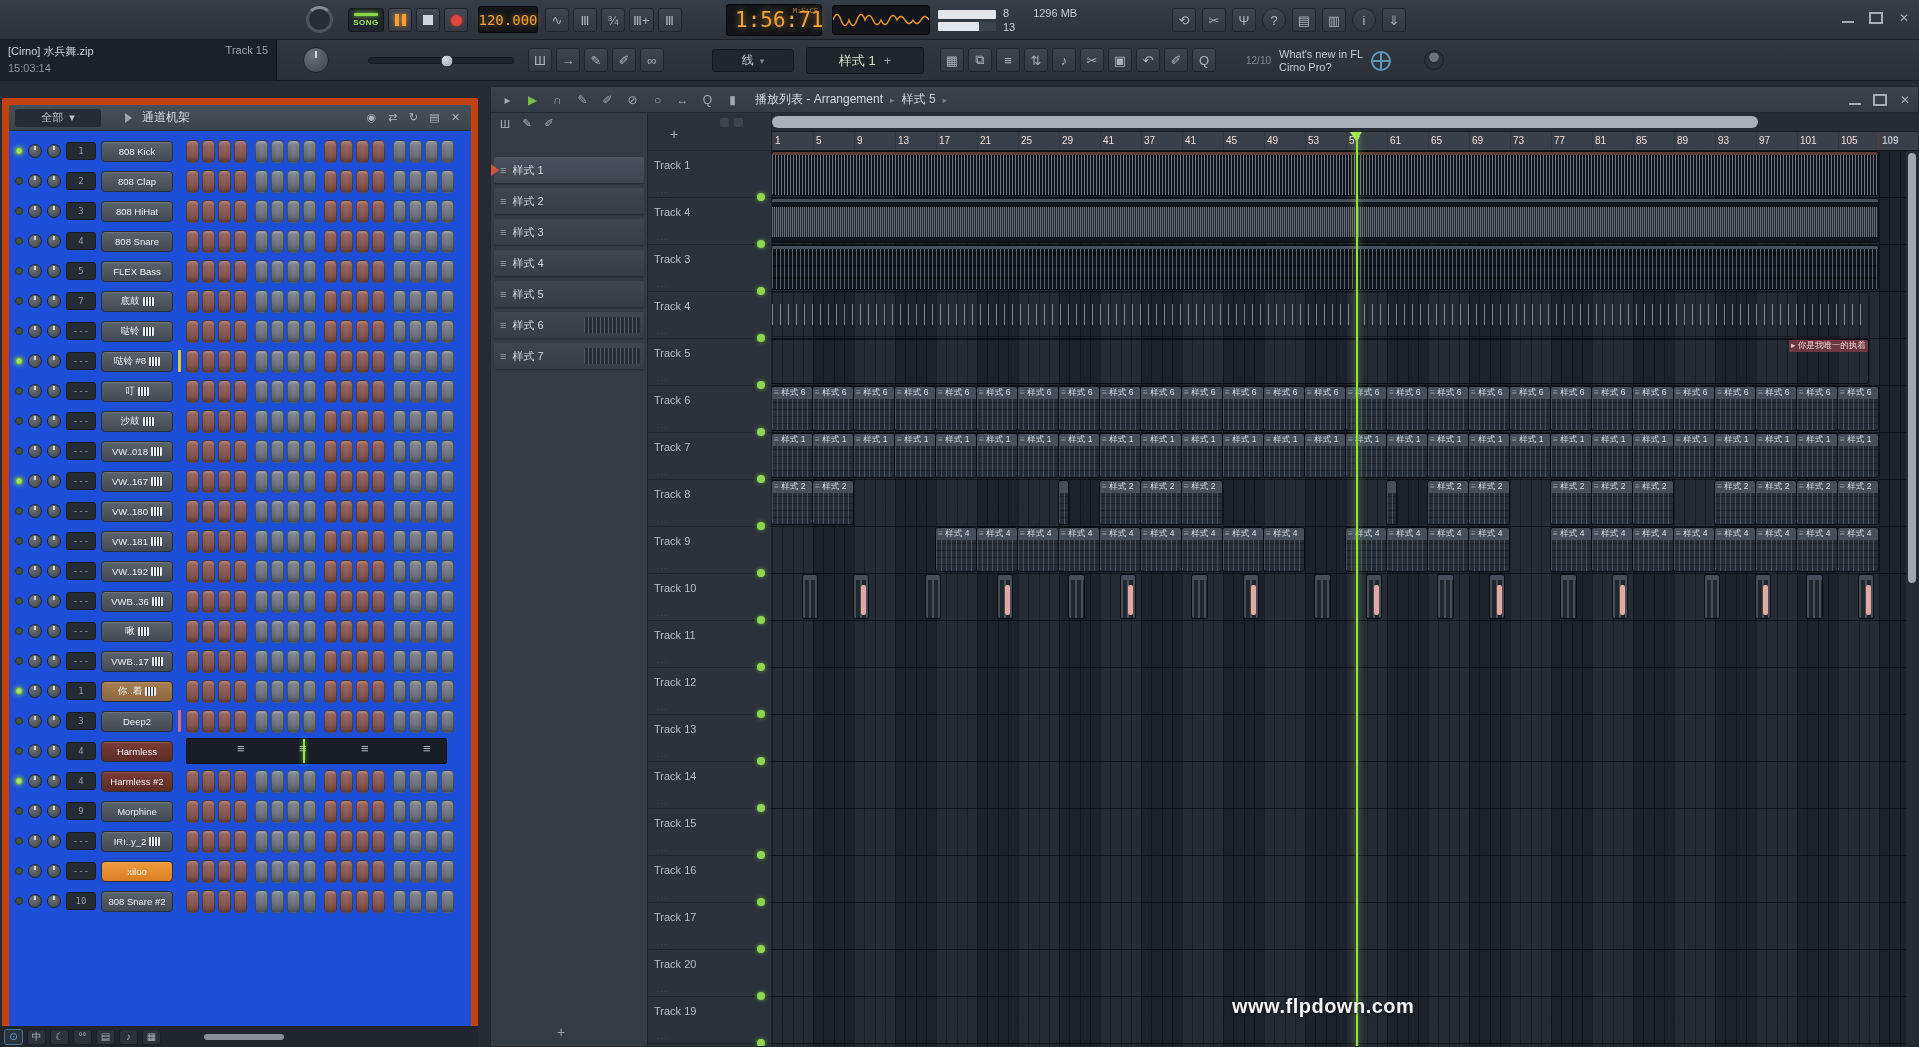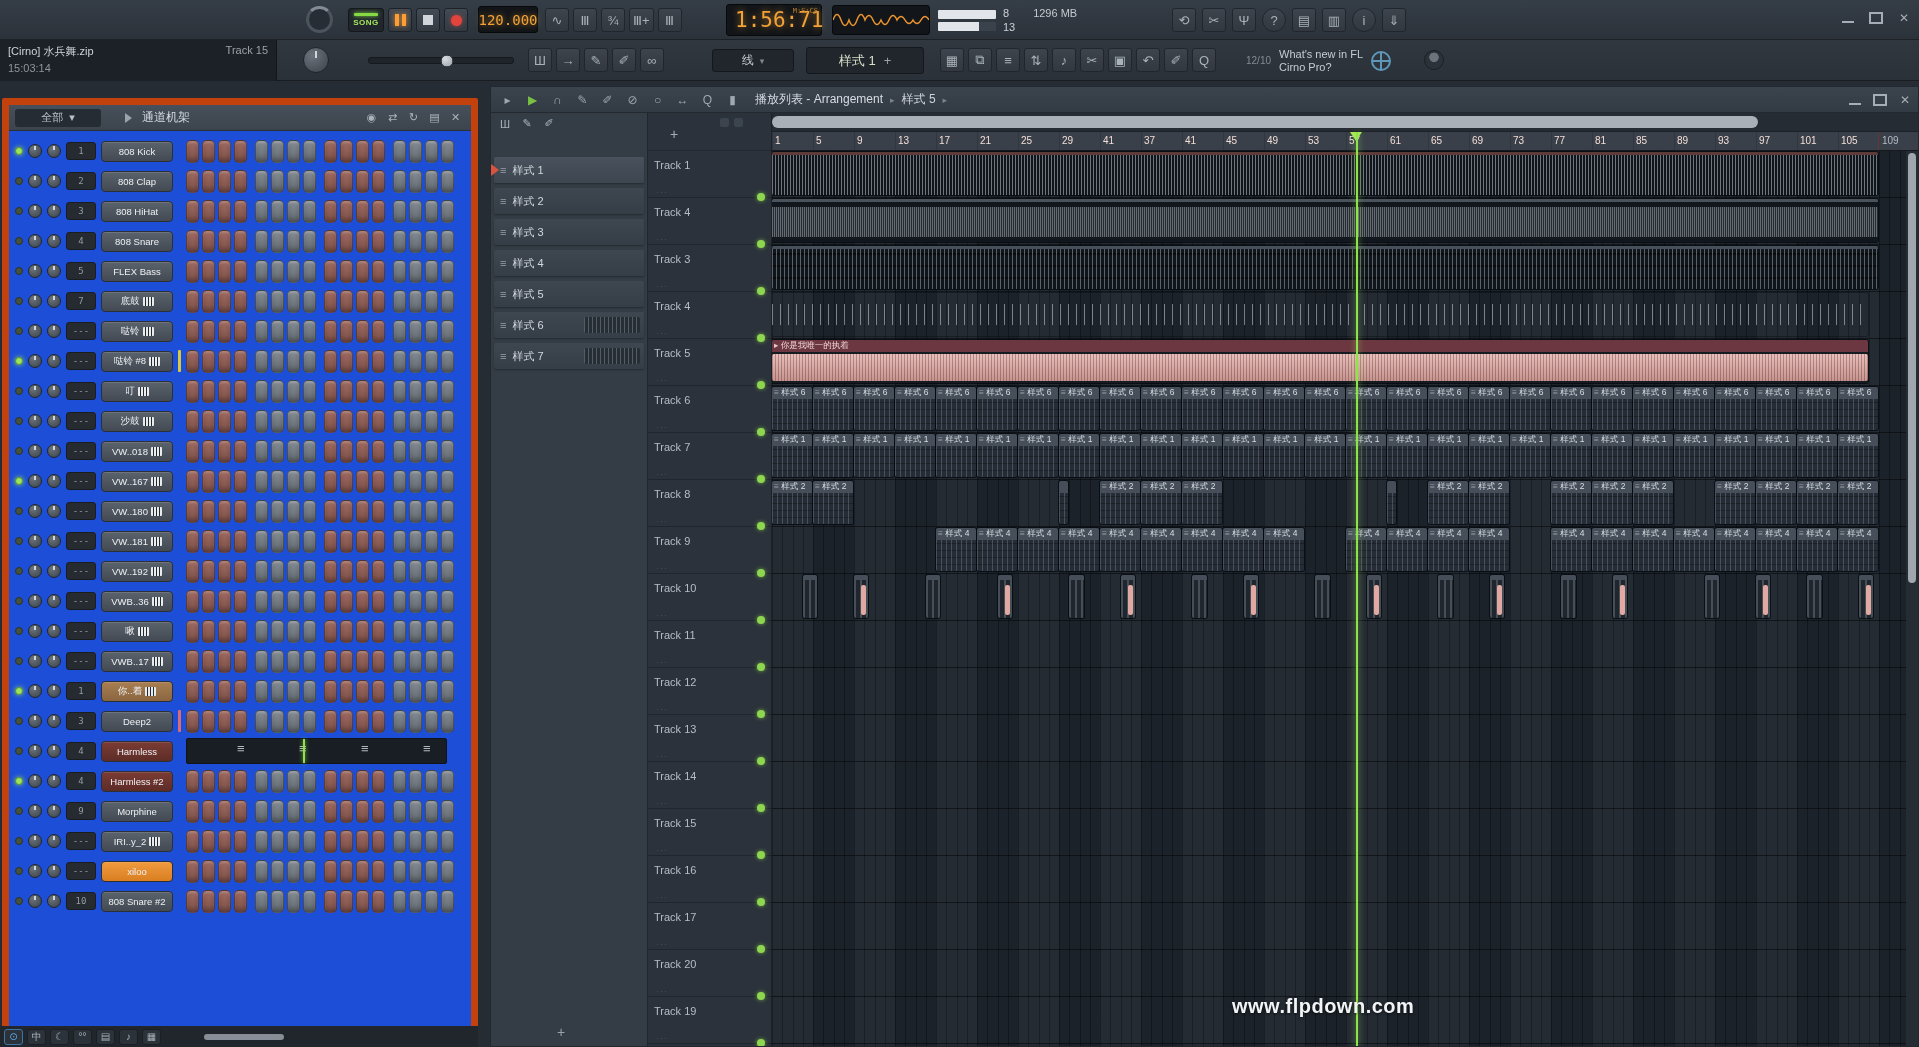--- a/index.html
+++ b/index.html
@@ -133,21 +133,21 @@
 .tname{position:relative;height:47px;border-bottom:1px solid #20262d;padding:4px 6px;}
 .tname-lb{font-size:11px;color:#b6bdc5;}
 .tname::after{content:"···";position:absolute;left:8px;bottom:0;font-size:9px;color:rgba(255,255,255,.14);letter-spacing:1px;}
 .tled{position:absolute;right:6px;bottom:-4px;width:8px;height:8px;border-radius:50%;background:#8ed64f;box-shadow:0 0 4px rgba(140,220,70,.7);z-index:2;}
 .grid-col{position:relative;flex:1;overflow:hidden;}
 .scrollzone{height:19px;background:#262c33;border-bottom:1px solid #1b2026;position:relative;}
 .scrollzone .handle{position:absolute;left:0;top:3px;width:986px;height:12px;border-radius:6px;background:#a9b0b7;}
 .rulerzone{height:19px;background:#39404a;position:relative;border-bottom:1px solid #161a1f;}
 .ruler-red{position:absolute;left:0;top:0;bottom:0;background:linear-gradient(#a8584e,#8d463d);border-right:1px solid #6b352e;background-image:repeating-linear-gradient(90deg,rgba(0,0,0,.14) 0 1px,transparent 1px 41px);}
 .tick{position:absolute;top:3px;font-size:10px;color:#f3ded7;}
-.tick.dark{color:#b3bac2;}
+.tick.dark{color:#b3bac2;font-weight:bold;}
 .tl-marker{position:absolute;top:0;width:0;height:0;border:6px solid transparent;border-top:9px solid #a5ea55;z-index:3;}
 .lanes{position:absolute;left:0;top:38px;right:0;bottom:0;background-color:#1d242c;background-image:repeating-linear-gradient(90deg,rgba(255,255,255,.032) 0 41px,rgba(0,0,0,.05) 41px 82px),repeating-linear-gradient(90deg,rgba(0,0,0,.33) 0 1px,transparent 1px 10.25px);}
 .lane{position:relative;height:47px;border-bottom:1px solid rgba(0,0,0,.5);}
 .playhead{position:absolute;top:19px;bottom:0;width:2px;background:#8ee24a;box-shadow:0 0 6px rgba(150,230,80,.75);z-index:6;}
 .vscroll{position:absolute;right:0;top:38px;bottom:0;width:12px;background:#262c33;z-index:7;}
 .vscroll i{position:absolute;left:2px;right:2px;top:2px;height:430px;background:#9fa6ae;border-radius:4px;}
 
 
 .clip{position:absolute;top:1px;bottom:2px;border-radius:2px;overflow:hidden;box-shadow:0 0 0 1px rgba(5,10,15,.8);display:flex;flex-direction:column;}
 .clip-head{height:12px;flex:none;background:#454e59;display:flex;align-items:center;padding:0 2px;}
@@ -1212,21 +1212,21 @@
               </div>
             </div>
             <div class="lane">
               <div class="clip sparse" style="left: 0px; width: 1095.75px;">
                 <div class="clip-body">
                   <div class="wave"></div>
                 </div>
               </div>
             </div>
             <div class="lane">
-              <div class="clip audiopink" style="left: 0px; width: 1095.75px;">
+              <div class="clip audiopink" style="left: 0px; width: 1095.75px; align-items: flex-end;">
                 <div class="clip-head">
                   <span class="clip-lb">你是我唯一的执着</span>
                 </div>
                 <div class="clip-body">
                   <div class="wave"></div>
                 </div>
               </div>
             </div>
             <div class="lane">
               <div class="clip pattern" style="left: 0px; width: 40px;">

